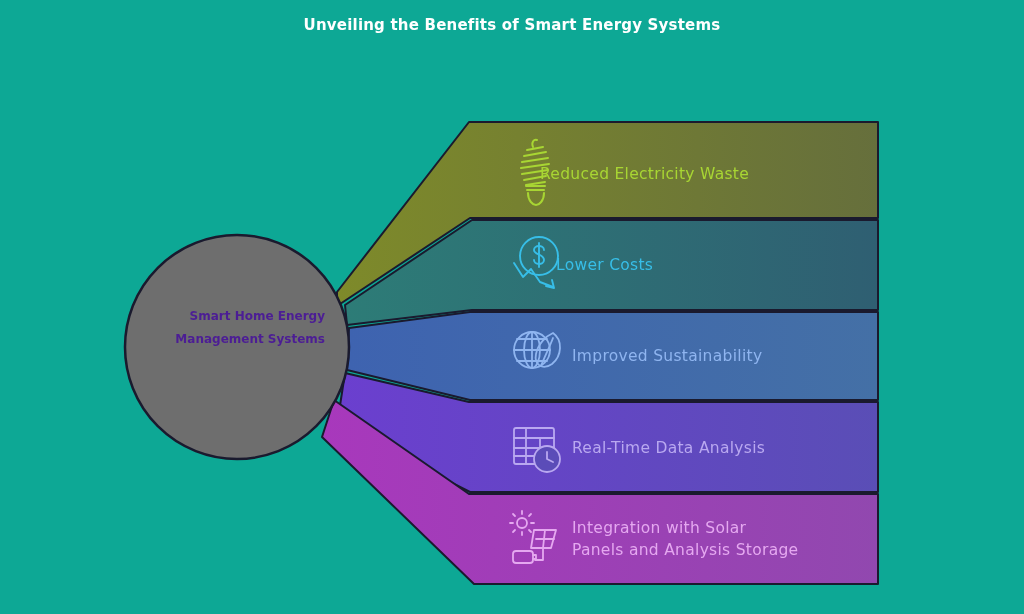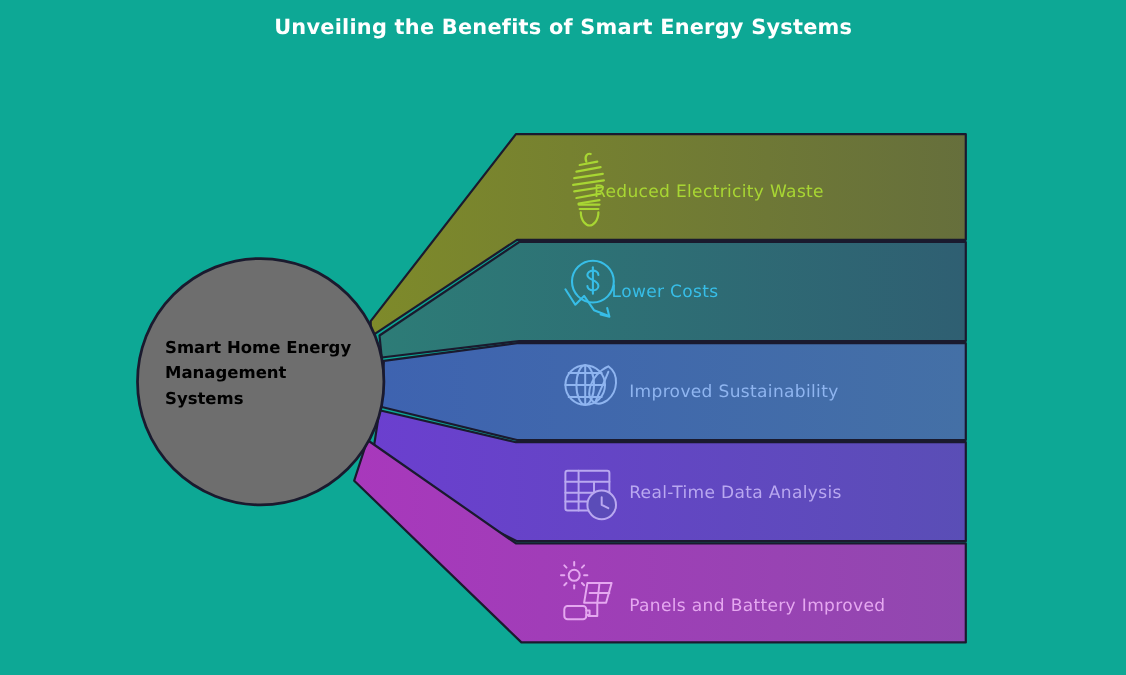--- a/index.html
+++ b/index.html
@@ -20,41 +20,41 @@
   }
   #title {
     position: absolute;
     left: 50%;
     transform: translateX(-50%);
     top: 10px;
     width: 700px;
     text-align: center;
     color: #FFFFFF;
     font-family: "DejaVu Sans", sans-serif;
-    font-size: 19px;
+    font-size: 15px;
     font-weight: bold;
     line-height: 30px;
     letter-spacing: 0.2px;
   }
   #diagram {
     position: absolute;
     left: 0;
     top: 0;
     width: 1024px;
     height: 614px;
   }
   .hub-label {
     position: absolute;
     left: 150px;
     top: 305px;
     width: 175px;
-    text-align: left;
-    color: #000000;
+    text-align: right;
+    color: #4c1d95;
     font-family: "DejaVu Sans", sans-serif;
-    font-size: 15px;
+    font-size: 12px;
     font-weight: bold;
     line-height: 23px;
     pointer-events: none;
   }
   .band-label {
     position: absolute;
     font-family: "DejaVu Sans", sans-serif;
     font-size: 15.5px;
     line-height: 22px;
     letter-spacing: 0.3px;
@@ -170,15 +170,15 @@
   <div class="hub-label">Smart Home Energy Management Systems</div>
 
   <div class="band-label" style="left:540px; top:163px; color:#A8D633;">Reduced Electricity Waste</div>
 
   <div class="band-label" style="left:556px; top:254px; color:#37BEE8;">Lower Costs</div>
 
   <div class="band-label" style="left:572px; top:437px; color:#B9A8F0;">Real-Time Data Analysis</div>
 
   <div class="band-label" style="left:572px; top:345px; color:#8FB5F0;">Improved Sustainability</div>
 
-  <div class="band-label" style="left:572px; top:517px; color:#E5A8F0; width:280px;"><br><span>Panels and Battery Improved</span></div>
+  <div class="band-label" style="left:572px; top:517px; color:#E5A8F0; width:280px;"><span>Integration with Solar</span><br><span>Panels and Analysis Storage</span></div>
 
 </div>
 
 </body></html>

